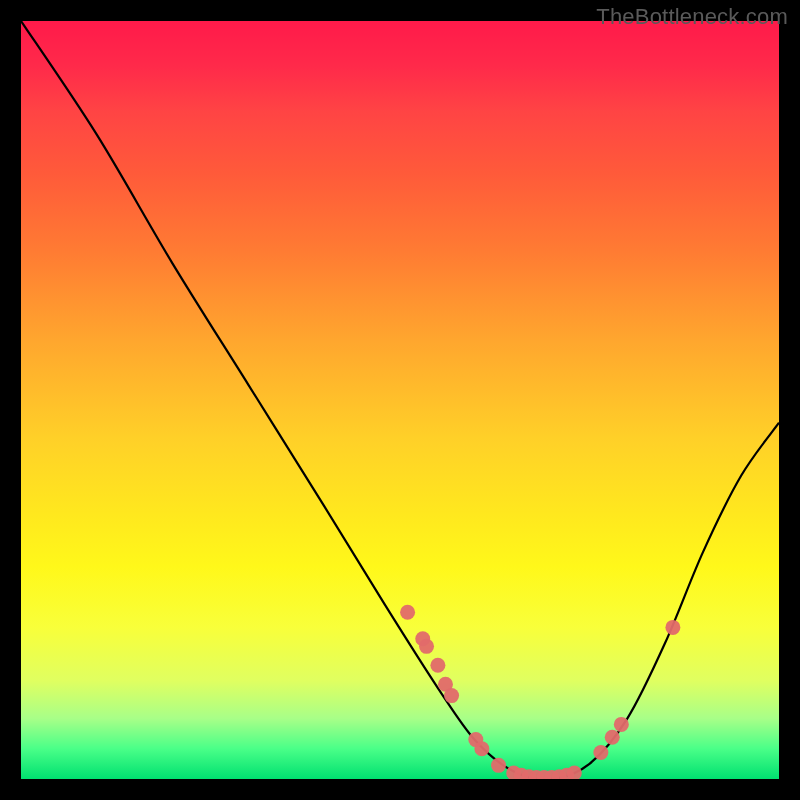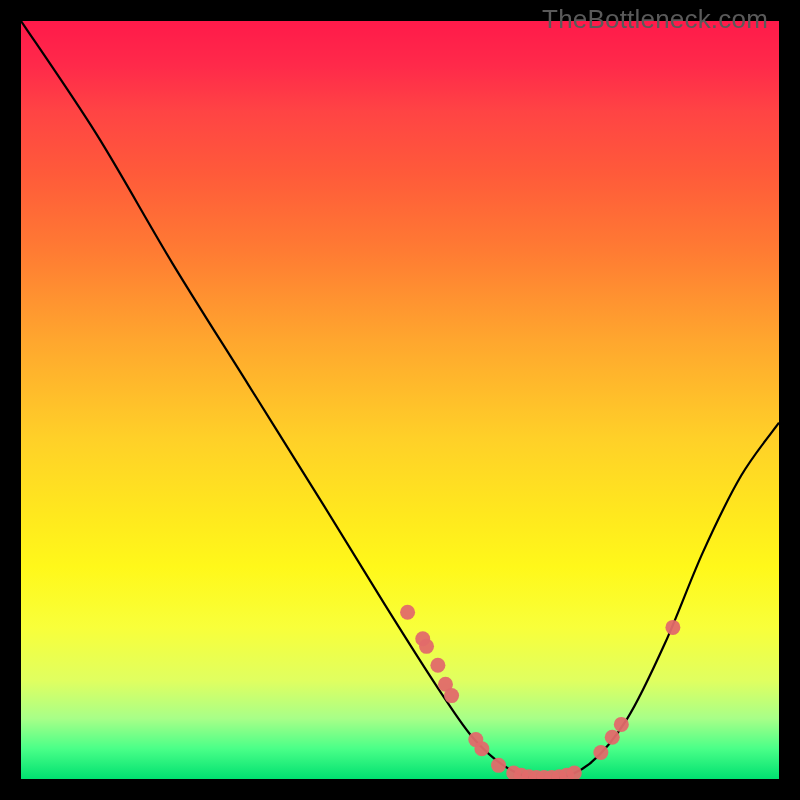--- a/index.html
+++ b/index.html
@@ -7,23 +7,23 @@
     width: 800px;
     height: 800px;
     background: #000;
     font-family: Arial, sans-serif;
     position: relative;
     overflow: hidden;
   }
   .watermark {
     position: absolute;
     top: 4px;
-    right: 32px;
+    right: 12px;
     color: #5a5a5a;
-    font-size: 26px;
+    font-size: 22px;
     font-weight: 500;
     z-index: 10;
     letter-spacing: 0.2px;
   }
   .plot-area {
     position: absolute;
     left: 21px;
     top: 21px;
     width: 758px;
     height: 758px;

